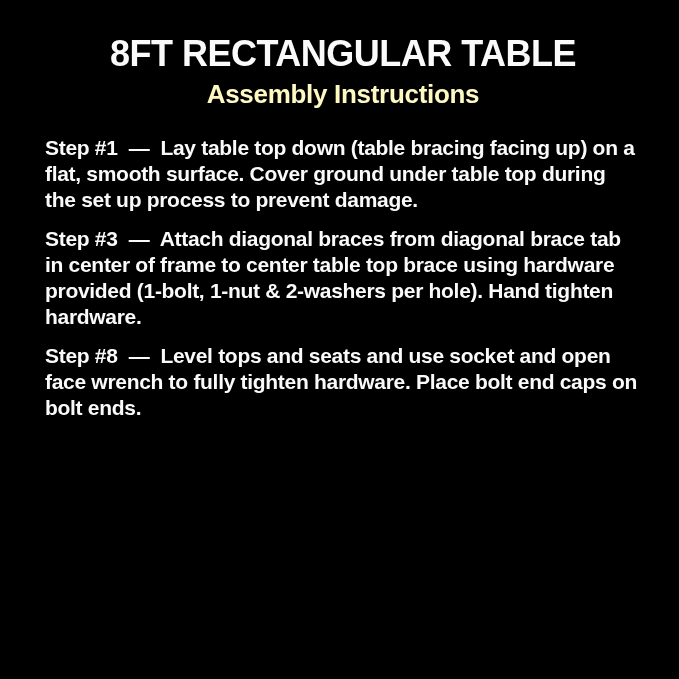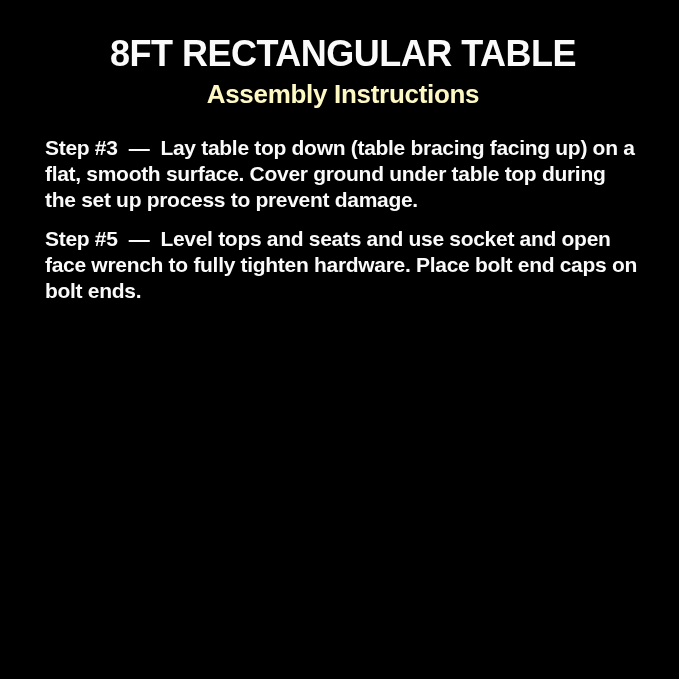--- a/index.html
+++ b/index.html
@@ -52,16 +52,17 @@
     color: #fafafa;
   }
 </style>
 </head>
 <body>
 
 <div class="poster">
   <h1 class="title">8FT RECTANGULAR TABLE</h1>
   <h2 class="subtitle">Assembly Instructions</h2>
   <div class="steps">
-    <p class="step">Step #3  —  Lay table top down (table bracing facing up) on a flat, smooth surface. Cover ground under table top during the set up process to prevent damage.</p>
-    <p class="step">Step #5  —  Level tops and seats and use socket and open face wrench to fully tighten hardware. Place bolt end caps on bolt ends.</p>
+    <p class="step">Step #1  —  Lay table top down (table bracing facing up) on a flat, smooth surface. Cover ground under table top during the set up process to prevent damage.</p>
+    <p class="step">Step #3  —  Attach diagonal braces from diagonal brace tab in center of frame to center table top brace using hardware provided (1-bolt, 1-nut &amp; 2-washers per hole). Hand tighten hardware.</p>
+    <p class="step">Step #8  —  Level tops and seats and use socket and open face wrench to fully tighten hardware. Place bolt end caps on bolt ends.</p>
   </div>
 </div>
 
 </body></html>

